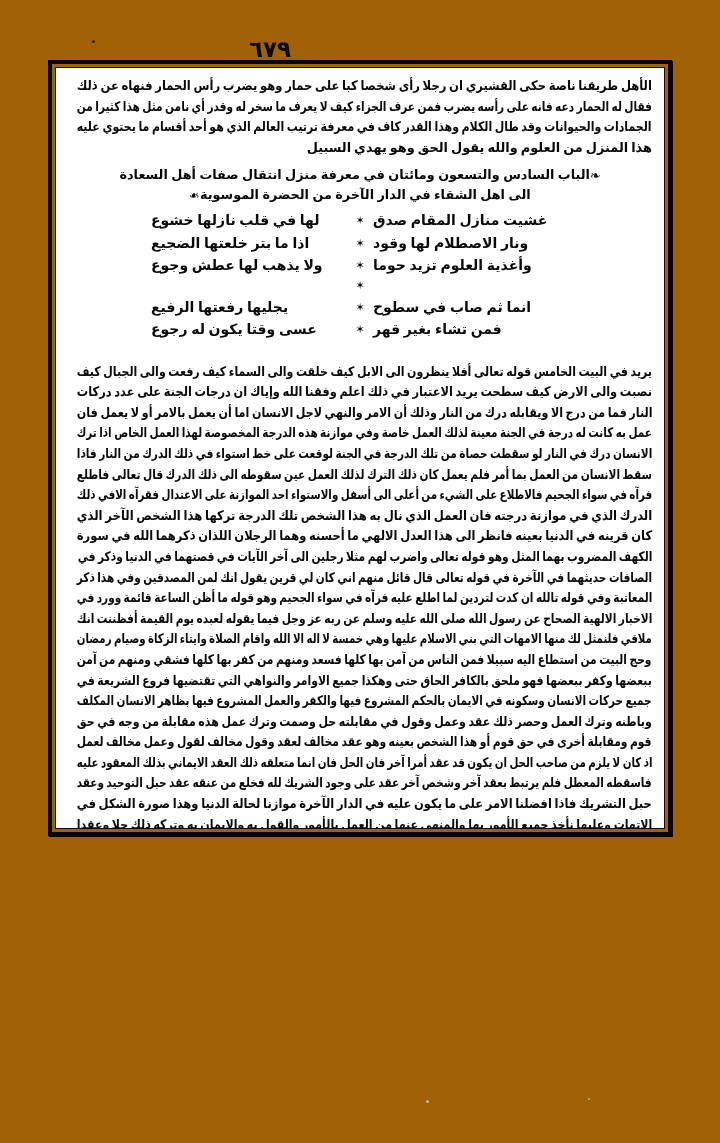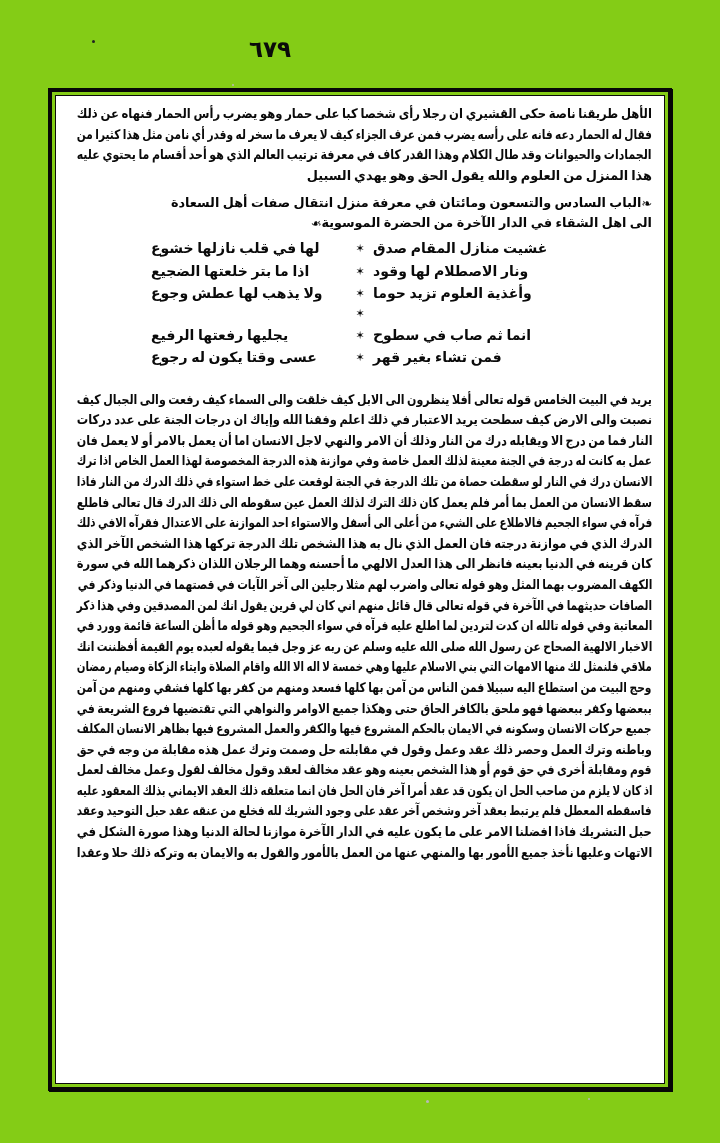--- a/index.html
+++ b/index.html
@@ -6,21 +6,21 @@
   html,body{margin:0;padding:0;}
   body{
     width:720px;height:1143px;
     background:#ffffff;
     font-family:"DejaVu Sans","Liberation Sans",sans-serif;
     overflow:hidden;
     position:relative;
   }
   .page{
     position:absolute;inset:0;
-    background:#84cc16;
+    background:#a16207;
   }
 
   
   .folio{
     position:absolute;
     top:36px;left:0;right:0;
     text-align:center;
     padding-right:180px;
     font-size:23px;
     font-weight:bold;
@@ -31,22 +31,22 @@
   .folio-dot{
     position:absolute;
     top:40px;left:92px;
     width:3px;height:3px;border-radius:50%;
     background:#222;
   }
 
   
   .frame-outer{
     position:absolute;
-    top:88px;left:48px;
-    width:624px;height:1003px;
+    top:60px;left:48px;
+    width:624px;height:776px;
     border:4px solid #060606;
     box-sizing:border-box;
     box-shadow:1px 1px 0 #060606;
     padding-left:44px;
   }
   .frame-inner{
     position:absolute;
     inset:3px;
     border:1.5px solid #0b0b0b;
     box-sizing:border-box;
@@ -85,20 +85,21 @@
     align-items:baseline;
   }
   .just::after{content:"";}
 
   
   .ctr{ text-align:center; }
 
   
   .heading{
     margin:7px 0 6px 0;
+    text-align:center;
   }
   .heading .hln{
     display:block;
     font-size:12.8px;
     line-height:19.5px;
     font-weight:700;
     color:#070707;
     letter-spacing:-0.3px;
     word-spacing:-1px;
     white-space:nowrap;

